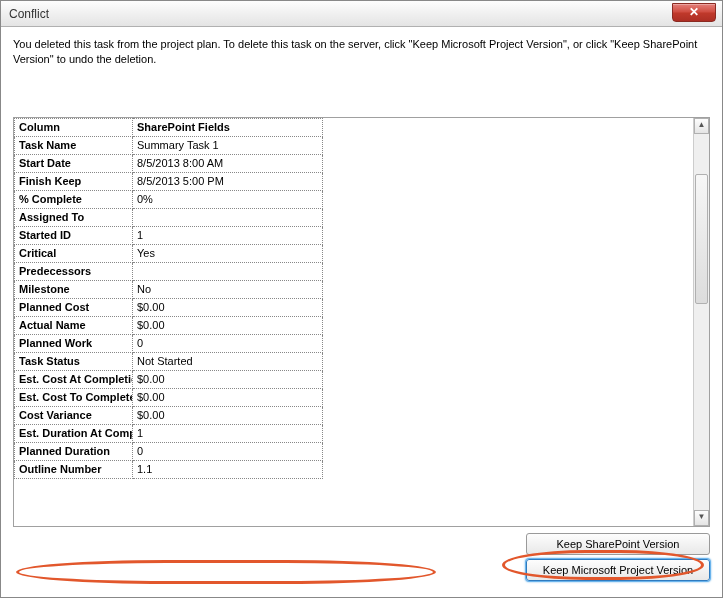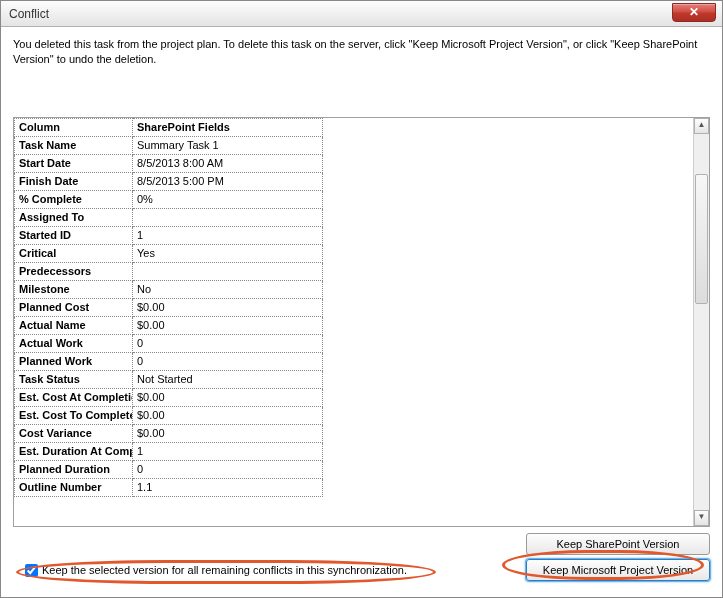--- a/index.html
+++ b/index.html
@@ -213,21 +213,21 @@
         <tbody id="grid-body">
             <tr>
               <td class="col-label" style="font-weight: bold;">Task Name</td>
               <td class="col-value">Summary Task 1</td>
             </tr>
             <tr>
               <td class="col-label" style="font-weight: bold;">Start Date</td>
               <td class="col-value">8/5/2013 8:00 AM</td>
             </tr>
             <tr>
-              <td class="col-label" style="font-weight: bold;">Finish Date</td>
+              <td class="col-label" style="font-weight: bold;">Finish Keep</td>
               <td class="col-value">8/5/2013 5:00 PM</td>
             </tr>
             <tr>
               <td class="col-label" style="font-weight: bold;">% Complete</td>
               <td class="col-value">0%</td>
             </tr>
             <tr>
               <td class="col-label" style="font-weight: bold;">Assigned To</td>
               <td class="col-value"></td>
             </tr>
@@ -247,24 +247,20 @@
               <td class="col-label" style="font-weight: bold;">Milestone</td>
               <td class="col-value">No</td>
             </tr>
             <tr>
               <td class="col-label" style="font-weight: bold;">Planned Cost</td>
               <td class="col-value">$0.00</td>
             </tr>
             <tr>
               <td class="col-label" style="font-weight: bold;">Actual Name</td>
               <td class="col-value">$0.00</td>
-            </tr>
-            <tr>
-              <td class="col-label" style="font-weight: bold;">Actual Work</td>
-              <td class="col-value">0</td>
             </tr>
             <tr>
               <td class="col-label" style="font-weight: bold;">Planned Work</td>
               <td class="col-value">0</td>
             </tr>
             <tr>
               <td class="col-label" style="font-weight: bold;">Task Status</td>
               <td class="col-value">Not Started</td>
             </tr>
             <tr>
@@ -301,20 +297,16 @@
       </div>
       <div class="sb-btn">▼</div>
     </div>
   </div>
 
   <div class="bottom-area">
     <div class="buttons-row">
       <button class="win-btn">Keep SharePoint Version</button>
       <button class="win-btn primary">Keep Microsoft Project Version</button>
     </div>
-    <div class="checkbox-row">
-      <input type="checkbox" id="chk" checked="" style="">
-      <label for="chk">Keep the selected version for all remaining conflicts in this synchronization.</label>
-    </div>
     <div class="annot-btn"></div>
     <div class="annot-chk"></div>
   </div>
 </div>
 
 </body></html>

